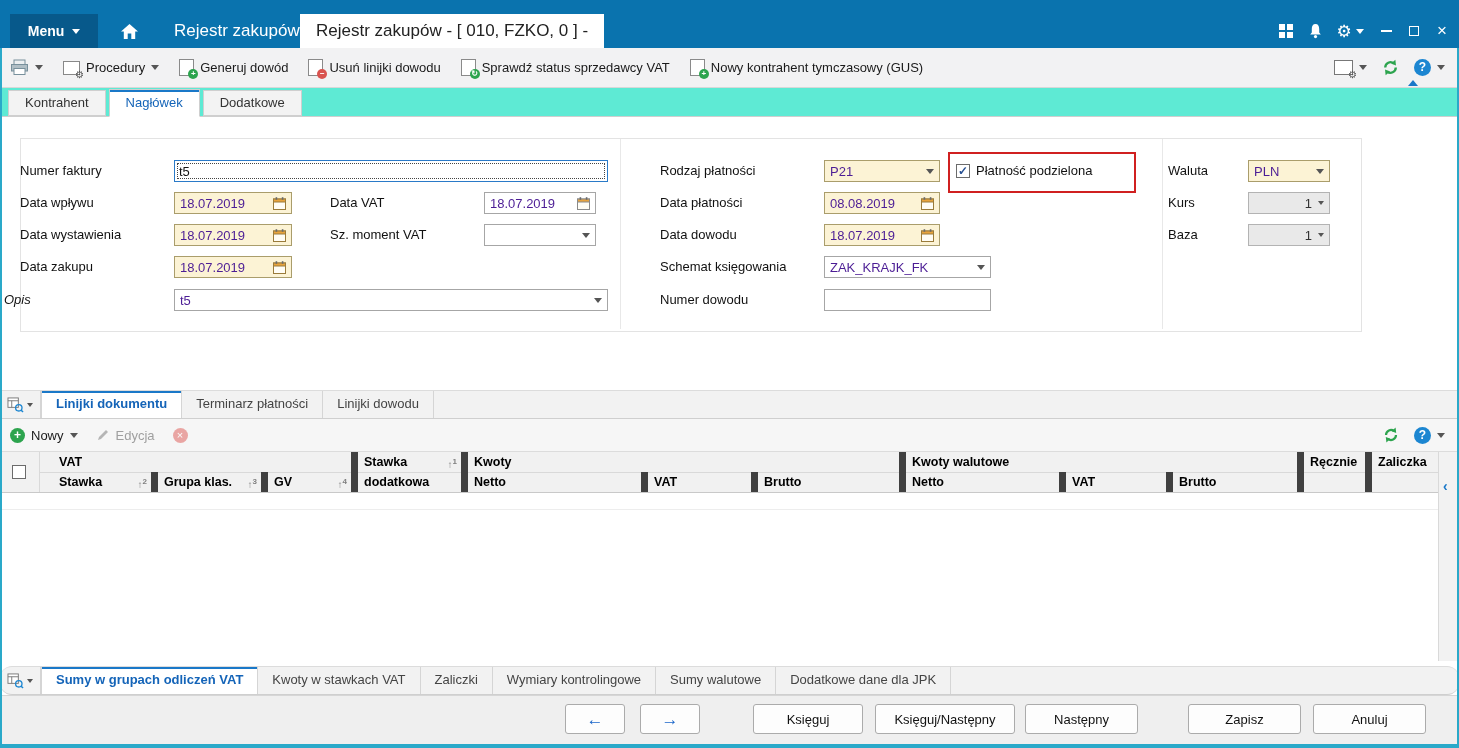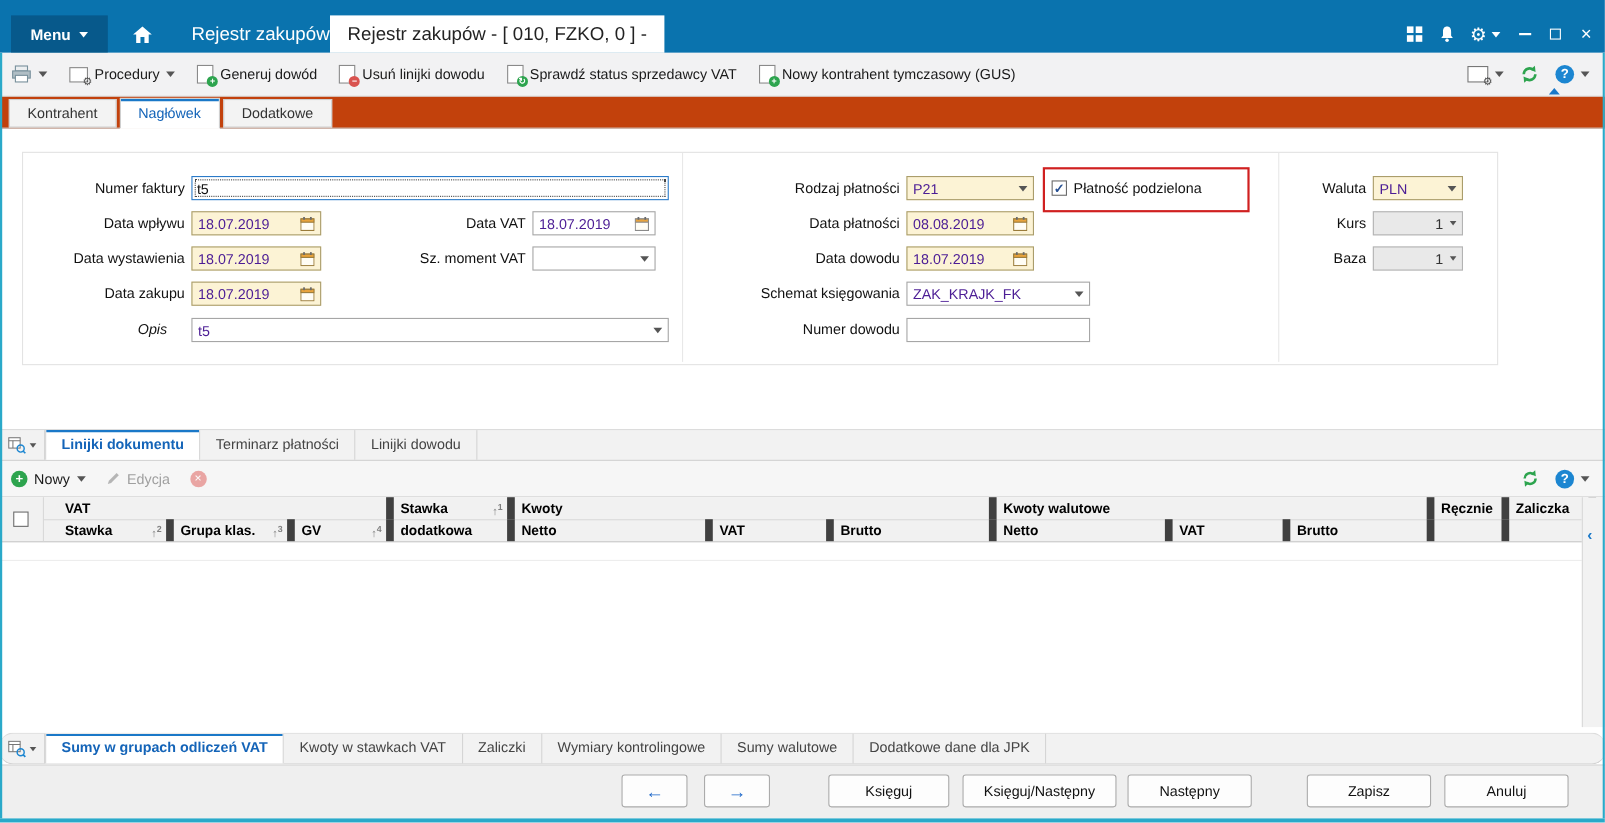--- a/index.html
+++ b/index.html
@@ -28,27 +28,27 @@
   .doc .badge{position:absolute;right:-5px;bottom:-4px;width:10px;height:10px;border-radius:50%;color:#fff;font-size:8px;line-height:10px;text-align:center;font-style:normal;font-weight:bold;}
   .badge.g{background:#2da44e;}
   .badge.r{background:#d9534f;}
   .proc{width:15px;height:12px;border:1px solid #888;background:#fff;position:relative;display:inline-block;}
   .proc em{position:absolute;right:-5px;bottom:-6px;font-style:normal;font-size:10px;color:#555;}
   .winset{width:17px;height:13px;border:1px solid #777;background:#fff;position:relative;display:inline-block;}
   .winset em{position:absolute;right:-5px;bottom:-6px;font-style:normal;font-size:10px;color:#555;}
   .helpc{display:inline-block;width:17px;height:17px;border-radius:50%;background:#1c86d1;color:#fff;font-weight:bold;font-size:12px;line-height:17px;text-align:center;}
   .chev-up{position:absolute;left:1408px;top:80px;width:0;height:0;border-left:5px solid transparent;border-right:5px solid transparent;border-bottom:6px solid #1a78c8;}
   
-  .tabs1{position:absolute;left:0;top:88px;width:1459px;height:29px;background:#c2410c;border-bottom:1px solid #cfcfcf;display:flex;padding-left:8px;box-sizing:border-box;font-size:13px;}
+  .tabs1{position:absolute;left:0;top:88px;width:1459px;height:29px;background:#5eead4;border-bottom:1px solid #cfcfcf;display:flex;padding-left:8px;box-sizing:border-box;font-size:13px;}
   .tab1{margin-top:2px;height:26px;line-height:24px;padding:0 16px;border:1px solid #cfcfcf;background:#f3f3f3;color:#333;margin-right:3px;cursor:pointer;box-sizing:border-box;}
   .tab1.active{margin-top:1px;height:28px;background:#fff;box-shadow:inset 0 2px 0 #1a78c8;border-bottom-color:#fff;color:#1464b8;margin-bottom:-1px;line-height:25px;}
   
   .fbox{position:absolute;left:20px;top:138px;width:1340px;height:192px;border:1px solid #e3e3e3;}
   .vsep{position:absolute;top:139px;height:190px;width:1px;background:#e8e8e8;}
-  .lbl{position:absolute;font-size:13px;color:#111;text-align:right;height:22px;line-height:22px;white-space:nowrap;}
+  .lbl{position:absolute;font-size:13px;color:#111;height:22px;line-height:22px;white-space:nowrap;}
   .lbl-left{position:absolute;font-size:13px;color:#111;text-align:left;height:22px;line-height:22px;white-space:nowrap;}
   .fld{position:absolute;height:22px;box-sizing:border-box;border:1px solid #a6a6a6;background:#fff;font-size:13px;display:flex;align-items:center;padding:0 5px;color:#4c1d95;cursor:default;}
   .fld .grow{flex:1;overflow:hidden;white-space:nowrap;}
   .fld .caret{margin-left:auto;}
   .beige{background:#fcf3d5;border-color:#aa9d6b;}
   .inp{position:absolute;height:22px;box-sizing:border-box;border:1px solid #2a7ac8;background:#fff;font-size:13px;padding:0 4px;color:#111;outline:1px dotted #444;outline-offset:-4px;font-family:"Liberation Sans",sans-serif;}
   .inp2{position:absolute;height:22px;box-sizing:border-box;border:1px solid #a6a6a6;background:#fff;font-size:13px;padding:0 4px;color:#111;font-family:"Liberation Sans",sans-serif;}
   .spin{background:#e9e9e9;border-color:#b3b3b3;color:#333;}
   .spin .val{margin-left:auto;padding-right:6px;}
   .cb{position:absolute;width:14px;height:14px;background:#fff;border:1px solid #6b6b6b;box-sizing:border-box;font-size:12px;line-height:12px;text-align:center;color:#264f92;font-weight:bold;cursor:pointer;}

